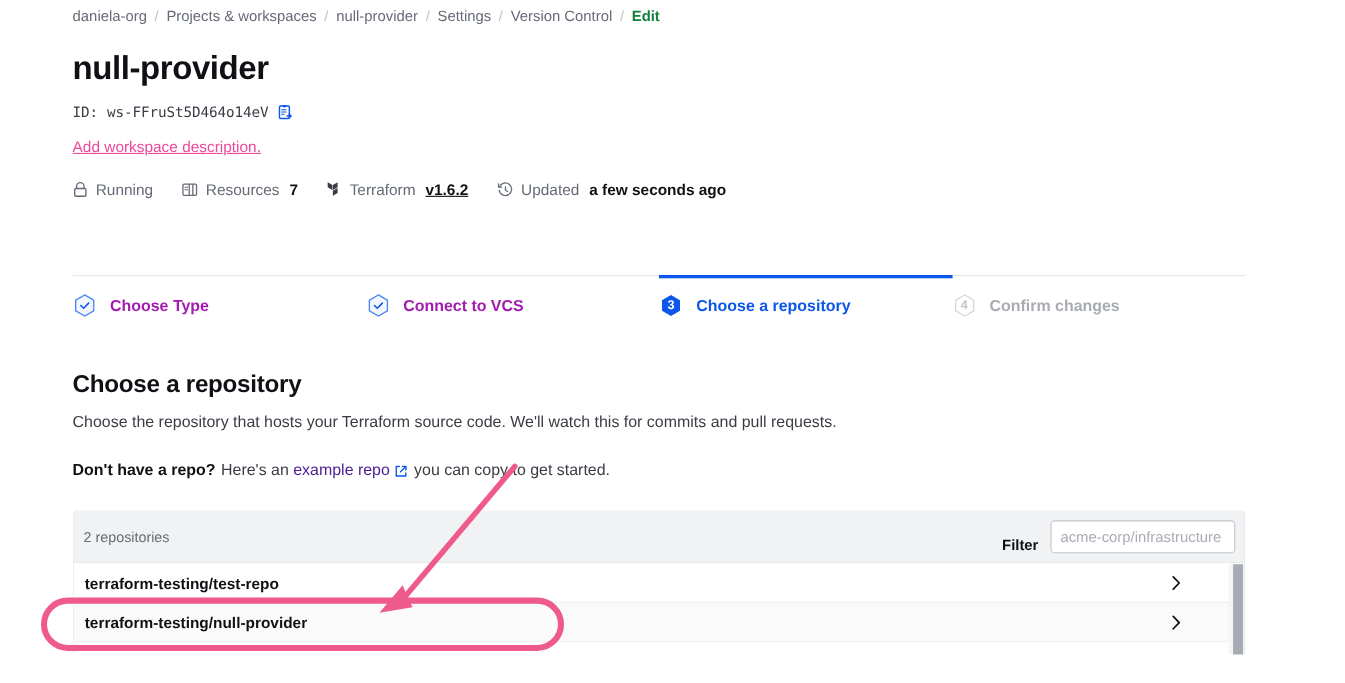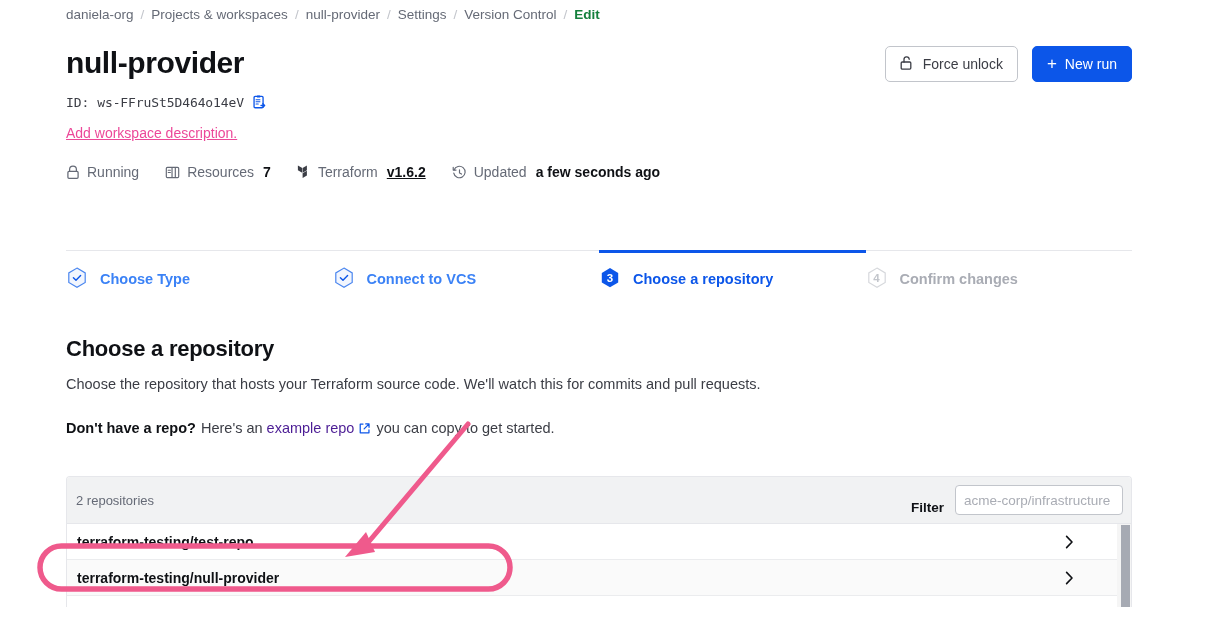--- a/index.html
+++ b/index.html
@@ -185,21 +185,21 @@
     border-top: 3px solid transparent;
     margin-top: -1px;
     cursor: pointer;
   }
   .step.active {
     border-top-color: #0c56e9;
   }
   .step-label {
     font-size: 14.5px;
     font-weight: bold;
-    color: #3b82f6;
+    color: #a21caf;
   }
   .step.active .step-label { color: #0c56e9; }
   .step.pending .step-label { color: #a9acb4; }
   .hexbadge {
     position: relative;
     width: 22px;
     height: 24px;
     flex: 0 0 auto;
     display: flex;
     align-items: center;
@@ -253,21 +253,21 @@
     display: inline-flex;
     line-height: 0;
     margin: 0 5px 0 1px;
     color: #0c56e9;
   }
 
   
   .repo-panel {
     position: absolute;
     left: 66px;
-    top: 476px;
+    top: 464px;
     width: 1066px;
     height: 131px;
     border: 1px solid #e6e7eb;
     border-bottom: none;
     border-radius: 4px 4px 0 0;
     box-sizing: border-box;
     overflow: hidden;
     background: #ffffff;
   }
   .repo-head {
@@ -378,35 +378,20 @@
     <span class="crumb-sep">/</span>
     <span class="crumb">Settings</span>
     <span class="crumb-sep">/</span>
     <span class="crumb">Version Control</span>
     <span class="crumb-sep">/</span>
     <span class="crumb current">Edit</span>
   </nav>
 
   <div class="title-row">
     <h1 class="ws-title">null-provider</h1>
-    <div class="header-actions">
-      <div class="btn btn-secondary">
-        <span>
-          <svg width="15" height="16" viewBox="0 0 15 16" fill="none">
-            <path d="M4 7V4.6A2.6 2.6 0 0 1 9.2 4.3" stroke="#3b3d45" stroke-width="1.3" fill="none" stroke-linecap="round"></path>
-            <rect x="1.2" y="7" width="9.6" height="7.2" rx="1.1" stroke="#3b3d45" stroke-width="1.3" fill="none"></rect>
-          </svg>
-        </span>
-        <span>Force unlock</span>
-      </div>
-      <div class="btn btn-primary">
-        <span class="plus">+</span>
-        <span>New run</span>
-      </div>
-    </div>
   </div>
 
   <div class="id-line">
     <span>ID:</span>
     <span>ws-FFruSt5D464o14eV</span>
     <span class="copy-btn">
       <svg width="15" height="15" viewBox="0 0 16 16" fill="none">
         <rect x="2.2" y="1.4" width="9.6" height="12.2" rx="1.2" stroke="#0c56e9" stroke-width="1.4" fill="#ffffff"></rect>
         <rect x="5.2" y="0.6" width="3.6" height="2" rx="0.6" fill="#0c56e9"></rect>
         <path d="M4.3 5.1h4.2M4.3 7.3h4.2M4.3 9.5h2.4" stroke="#0c56e9" stroke-width="1.1" stroke-linecap="round"></path>

